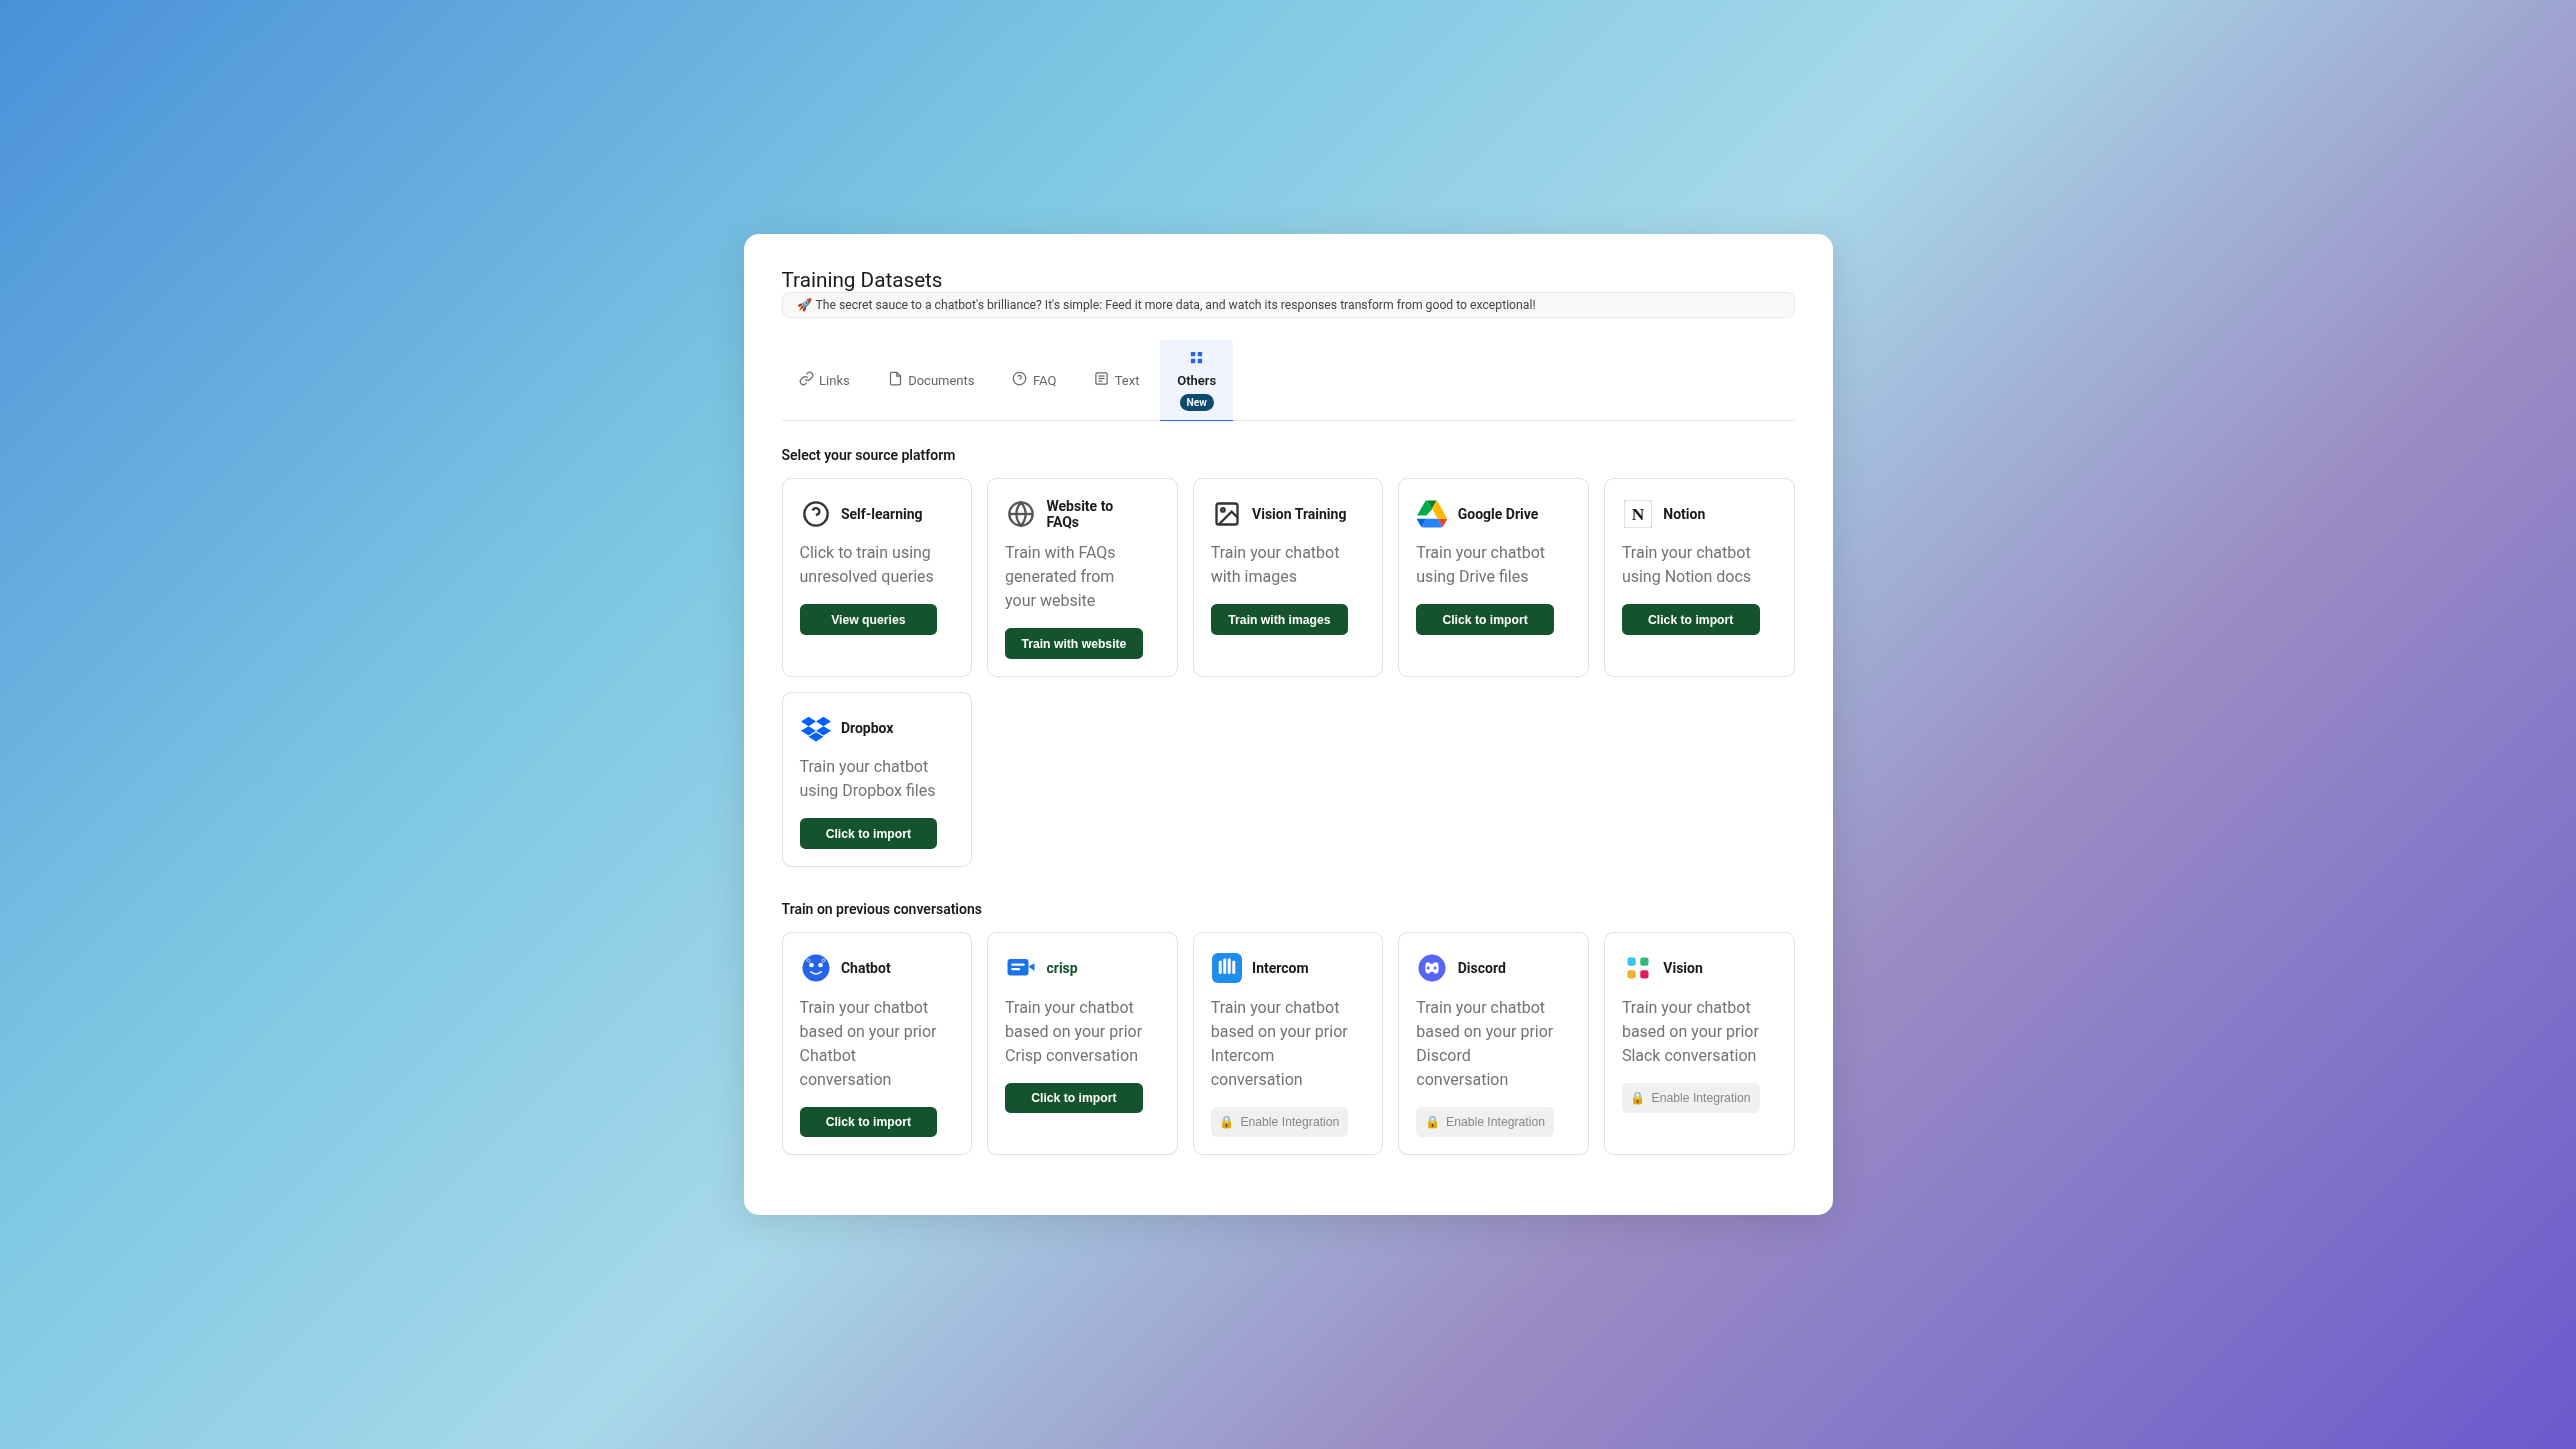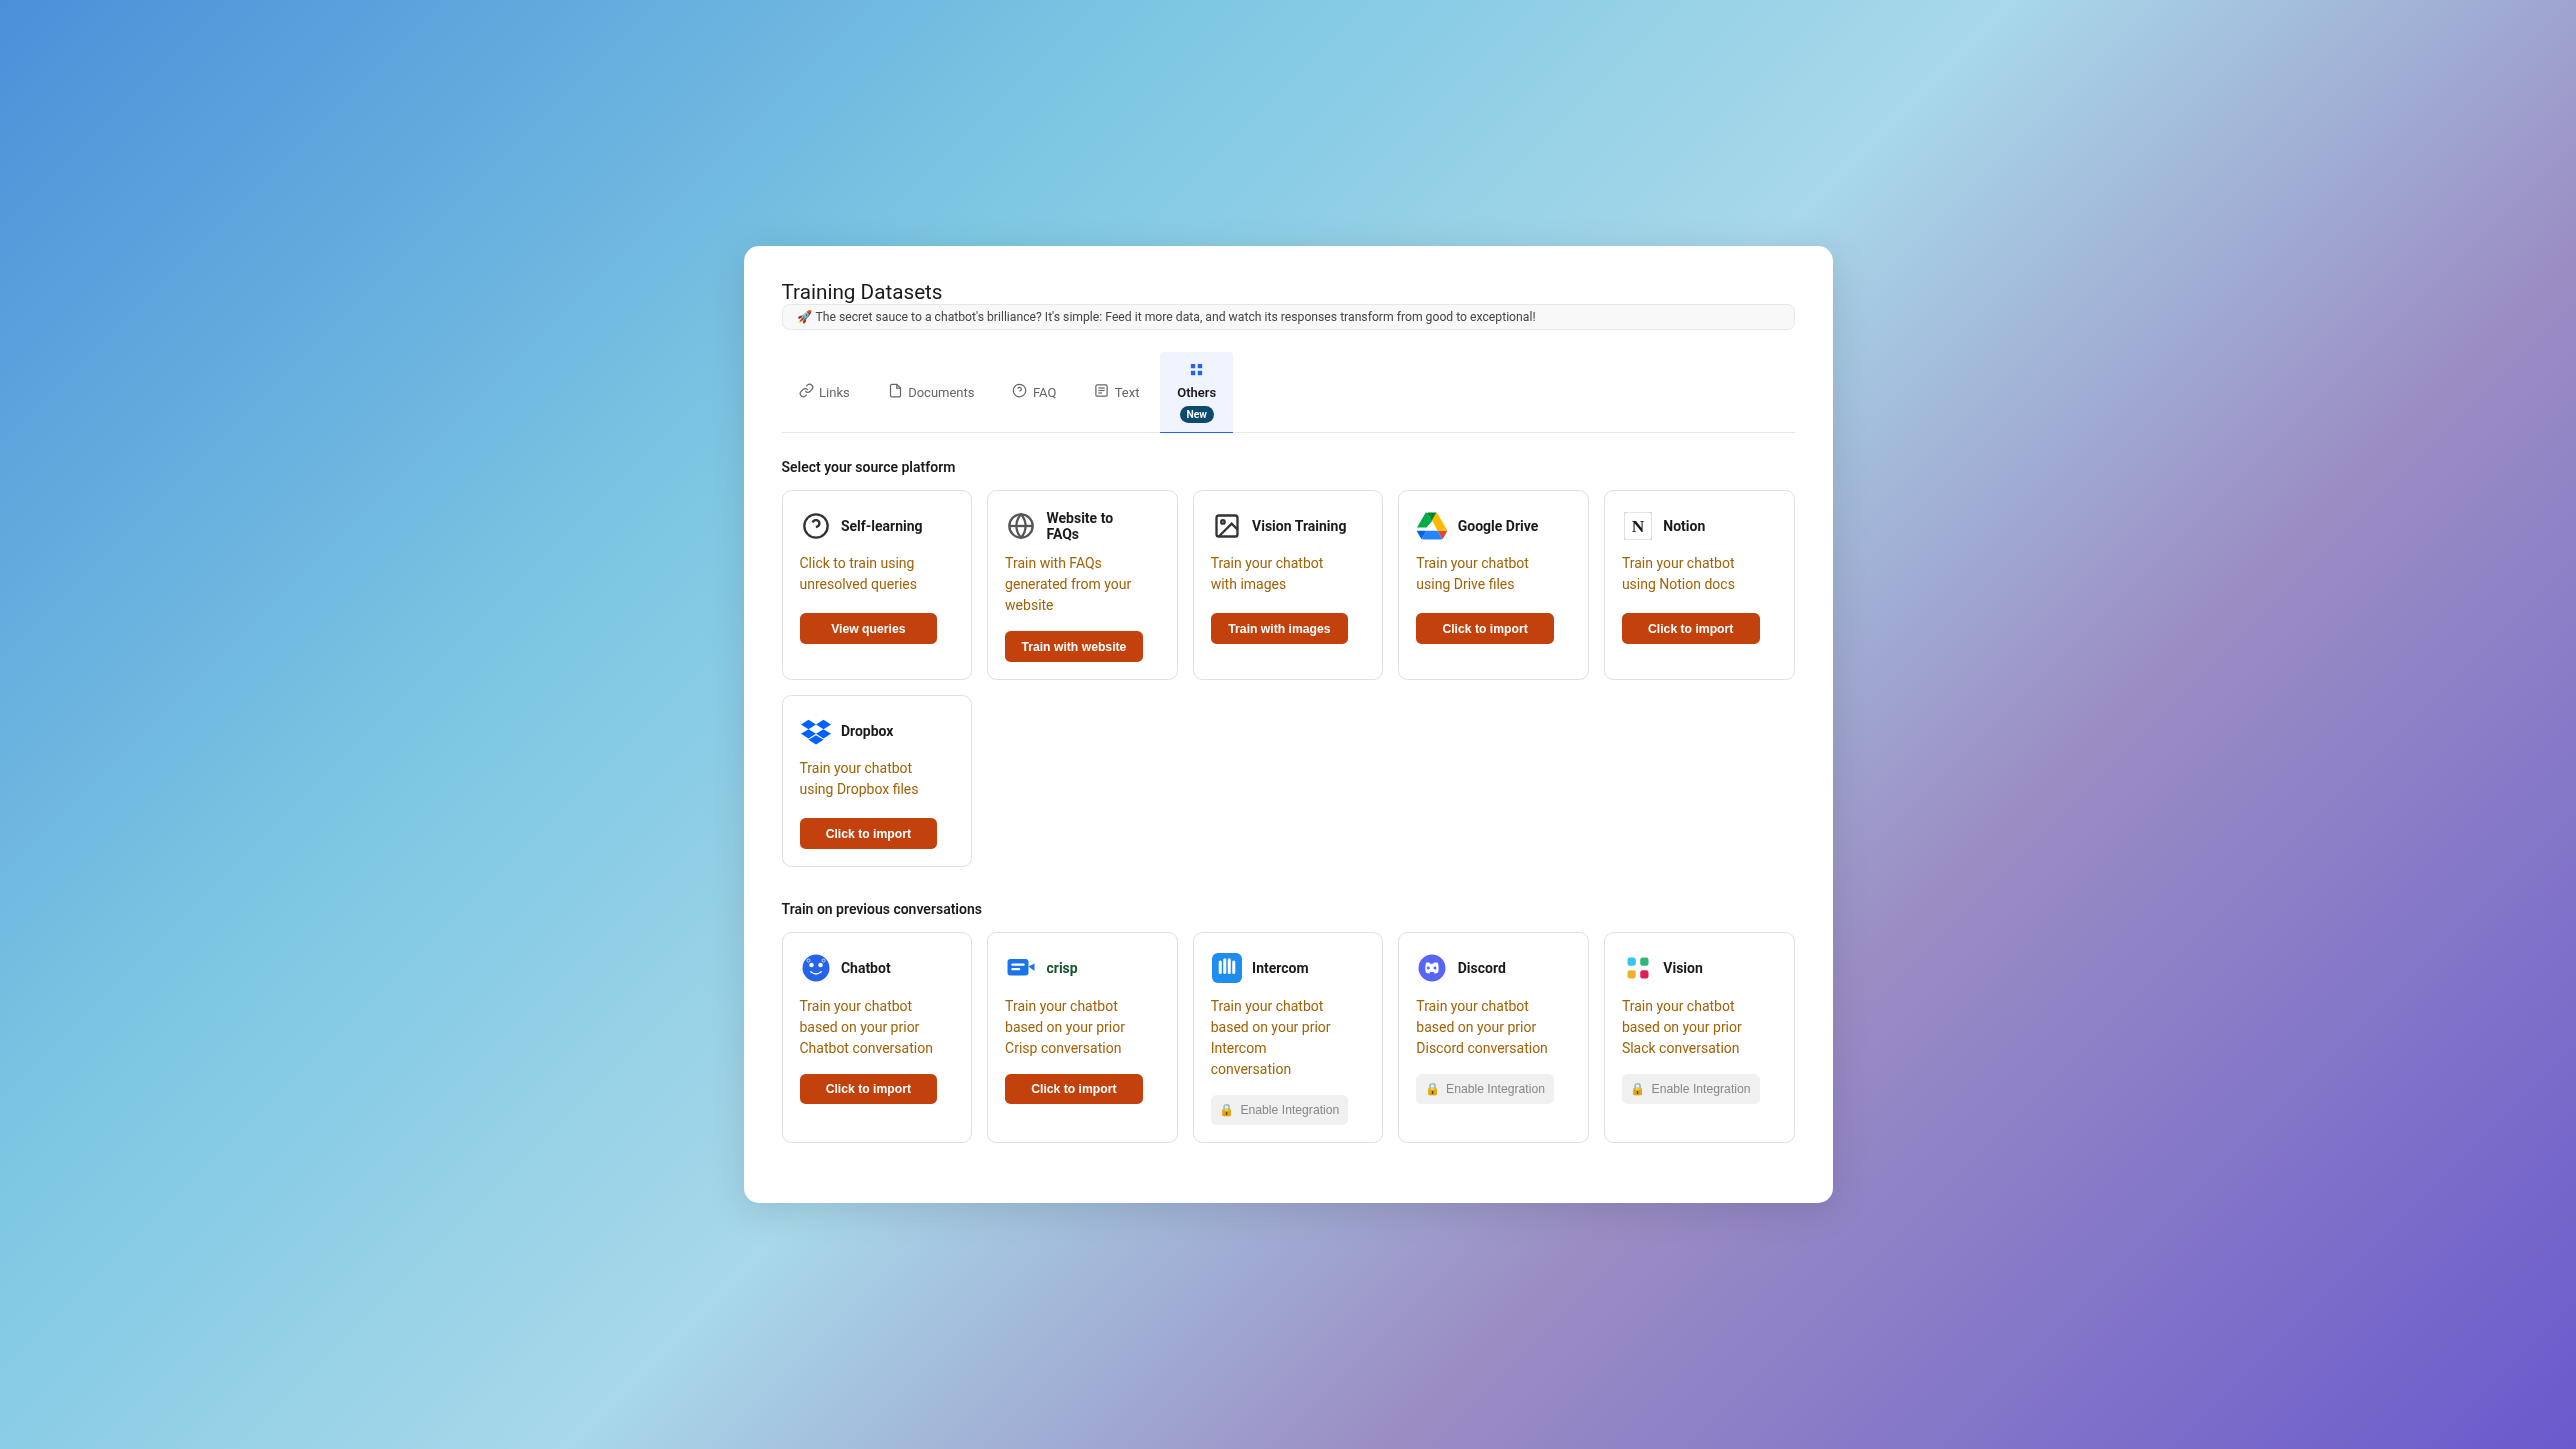--- a/index.html
+++ b/index.html
@@ -110,28 +110,28 @@
       font-size: 20.7px;
       flex-shrink: 0;
     }
     .card-title {
       font-size: 14px;
       font-weight: 700;
       color: #1a1a1a;
     }
     .card-title.crisp { color: #14532d; }
     .card-desc {
-      font-size: 14px;
-      color: #a16207;
+      font-size: 16px;
+      color: #737373;
       line-height: 1.5;
       margin-bottom: 15px;
       min-height: 45px;
     }
     .btn-primary {
-      background: #c2410c;
+      background: #14532d;
       color: white;
       border: none;
       border-radius: 5.6px;
       padding: 8.4px 0;
       font-size: 12.2px;
       font-weight: 600;
       cursor: pointer;
       width: 100%;
       text-align: center;
       display: block;

